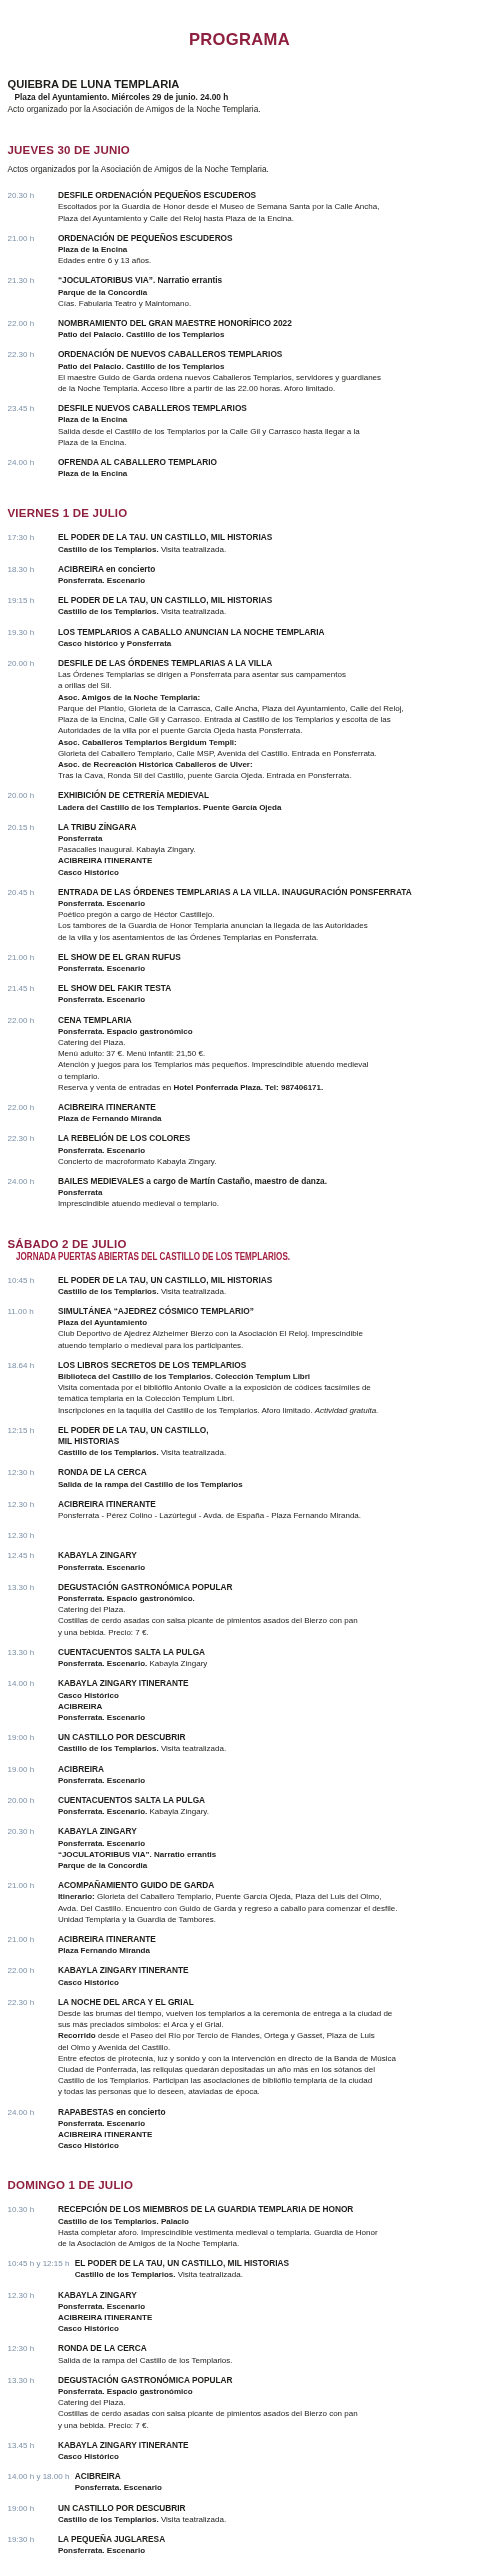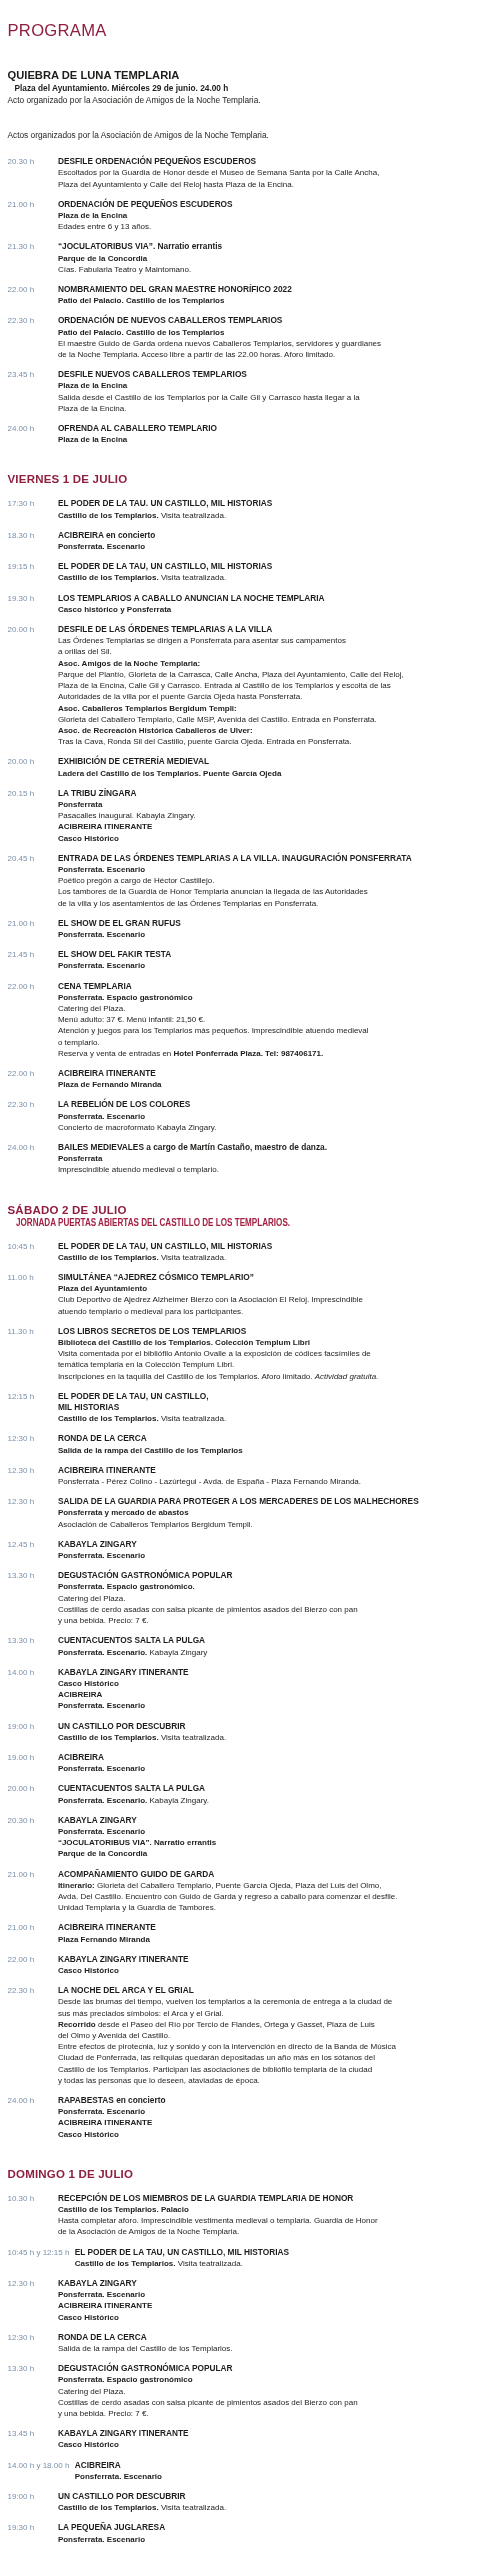--- a/index.html
+++ b/index.html
@@ -1,19 +1,19 @@
 <!DOCTYPE html>
 <html style="font-size:8.6px"><head>
 <meta charset="utf-8">
 <style>
   html,body{margin:0;padding:0;background:#ffffff;}
   body{width:482px;min-height:2576px;font-family:"Liberation Sans",sans-serif;color:#1d1d1b;
        -webkit-font-smoothing:antialiased;}
   .page{padding:14px 10.7px 32px 7.5px;}
-  .doc-title{color:#8e1f3e;font-size:16.6px;font-weight:normal;margin:7px 0 28px 0;letter-spacing:0.3px;}
+  .doc-title{color:#8e1f3e;font-size:16.6px;font-weight:bold;margin:16px 0 28px 0;letter-spacing:0.3px;text-align:center;}
   .intro-heading{font-size:11.2px;font-weight:bold;margin:0 0 2.1px 0;}
   .intro-sub{font-size:8.3px;font-weight:bold;line-height:11.8px;margin-left:7px;}
   .intro-note{font-size:8.3px;line-height:11.8px;}
   .section{margin-top:28px;}
   .section-heading{color:#8e1f3e;font-size:11.5px;font-weight:bold;margin:0 0 13px 0;letter-spacing:0.2px;}
   .section-heading .condensed{display:inline-block;transform:scaleX(.78);transform-origin:left center;
        color:#a32143;font-size:10.4px;margin-left:8.6px;white-space:nowrap;letter-spacing:0;}
   .section-note{font-size:8.3px;line-height:11.8px;margin:-4.3px 0 14px 0;}
   .event{display:flex;align-items:flex-start;margin-bottom:9px;}
   .event-time{min-width:45px;padding-right:5.4px;color:#7b90a8;font-size:8px;line-height:11.2px;
@@ -31,20 +31,21 @@
   <h1 class="doc-title">PROGRAMA</h1>
 
   <div>
     <div class="intro-heading">QUIEBRA DE LUNA TEMPLARIA</div>
     <div class="intro-sub">Plaza del Ayuntamiento. Miércoles 29 de junio. 24.00 h</div>
     <div class="intro-note">Acto organizado por la Asociación de Amigos de la Noche Templaria.</div>
   </div>
 
   <div id="sections-root">
       <div class="section">
+        <h2 class="section-heading"><span>JUEVES 30 DE JUNIO</span></h2>
         <div class="section-note">Actos organizados por la Asociación de Amigos de la Noche Templaria.</div>
         <div class="event">
           <div class="event-time">20.30 h</div>
           <div class="event-body">
             <div class="event-title"><span class="b ">DESFILE ORDENACIÓN PEQUEÑOS ESCUDEROS</span></div>
             <div class="line"><span>Escoltados por la Guardia de Honor desde el Museo de Semana Santa por la Calle Ancha,</span></div>
             <div class="line"><span>Plaza del Ayuntamiento y Calle del Reloj hasta Plaza de la Encina.</span></div>
           </div>
         </div>
         <div class="event">
@@ -231,21 +232,21 @@
         <div class="event">
           <div class="event-time">11.00 h</div>
           <div class="event-body">
             <div class="event-title"><span class="b ">SIMULTÁNEA “AJEDREZ CÓSMICO TEMPLARIO”</span></div>
             <div class="line"><span class="b ">Plaza del Ayuntamiento</span></div>
             <div class="line"><span>Club Deportivo de Ajedrez Alzheimer Bierzo con la Asociación El Reloj. Imprescindible</span></div>
             <div class="line"><span>atuendo templario o medieval para los participantes.</span></div>
           </div>
         </div>
         <div class="event">
-          <div class="event-time">11.30 h</div>
+          <div class="event-time">18.64 h</div>
           <div class="event-body">
             <div class="event-title"><span class="b ">LOS LIBROS SECRETOS DE LOS TEMPLARIOS</span></div>
             <div class="line"><span class="b ">Biblioteca del Castillo de los Templarios. Colección Templum Libri</span></div>
             <div class="line"><span>Visita comentada por el bibliófilo Antonio Ovalle a la exposición de códices facsímiles de</span></div>
             <div class="line"><span>temática templaria en la Colección Templum Libri.</span></div>
             <div class="line"><span>Inscripciones en la taquilla del Castillo de los Templarios. Aforo limitado. </span><span class="i">Actividad gratuita.</span></div>
           </div>
         </div>
         <div class="event">
           <div class="event-time">12:15 h</div>
@@ -264,25 +265,20 @@
         </div>
         <div class="event">
           <div class="event-time">12.30 h</div>
           <div class="event-body">
             <div class="event-title"><span class="b ">ACIBREIRA ITINERANTE</span></div>
             <div class="line"><span>Ponsferrata - Pérez Colino - Lazúrtegui -  Avda. de España - Plaza Fernando Miranda.</span></div>
           </div>
         </div>
         <div class="event">
           <div class="event-time">12.30 h</div>
-          <div class="event-body">
-            <div class="event-title"><span class="b ">SALIDA DE LA GUARDIA PARA PROTEGER A LOS MERCADERES DE LOS MALHECHORES</span></div>
-            <div class="line"><span class="b ">Ponsferrata y mercado de abastos</span></div>
-            <div class="line"><span>Asociación de Caballeros Templarios Bergidum Templi.</span></div>
-          </div>
         </div>
         <div class="event">
           <div class="event-time">12.45 h</div>
           <div class="event-body">
             <div class="event-title"><span class="b ">KABAYLA ZINGARY</span></div>
             <div class="line"><span class="b ">Ponsferrata. Escenario</span></div>
           </div>
         </div>
         <div class="event">
           <div class="event-time">13.30 h</div>

